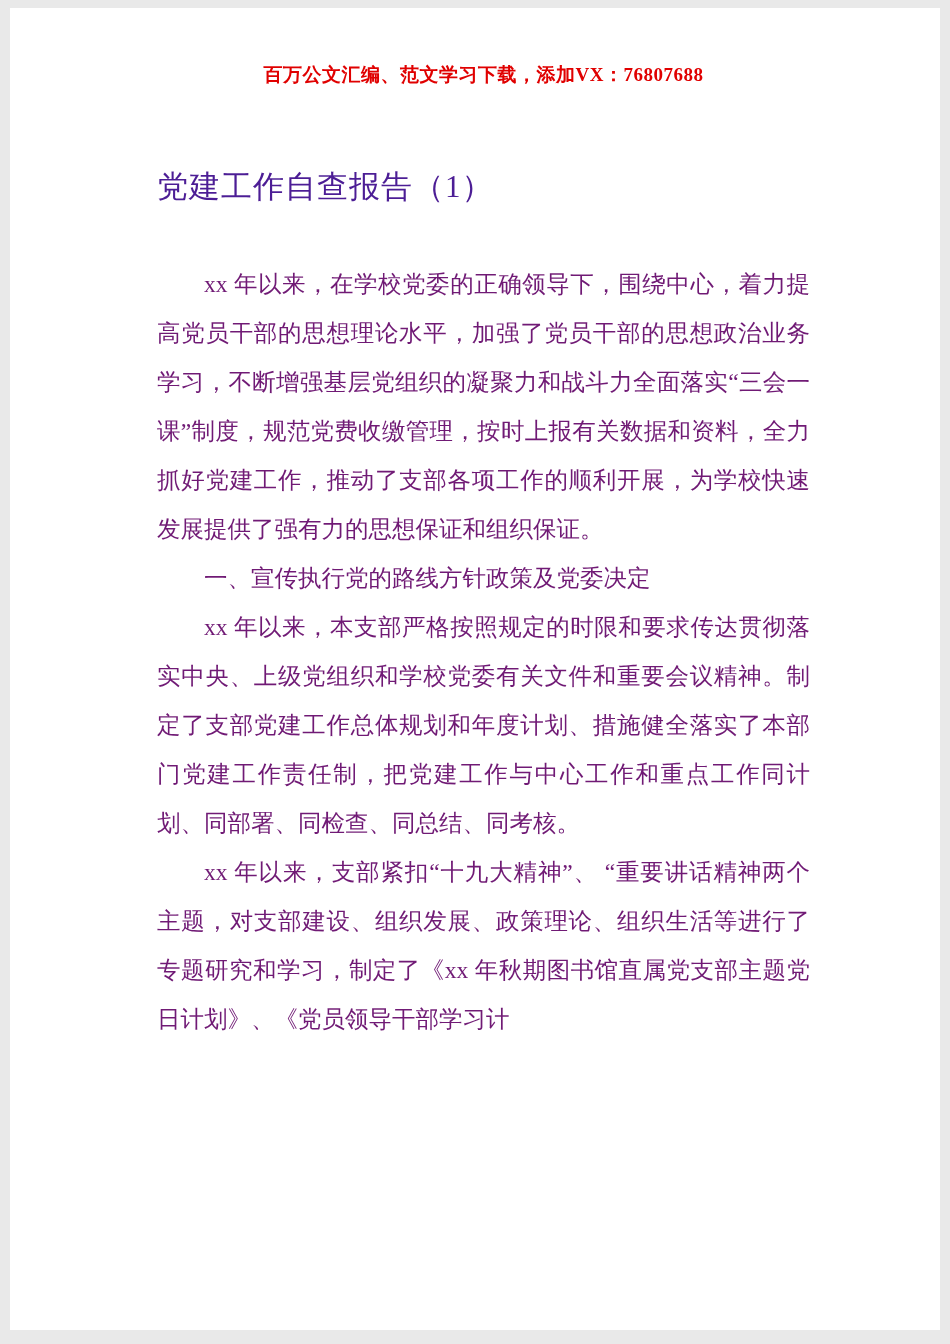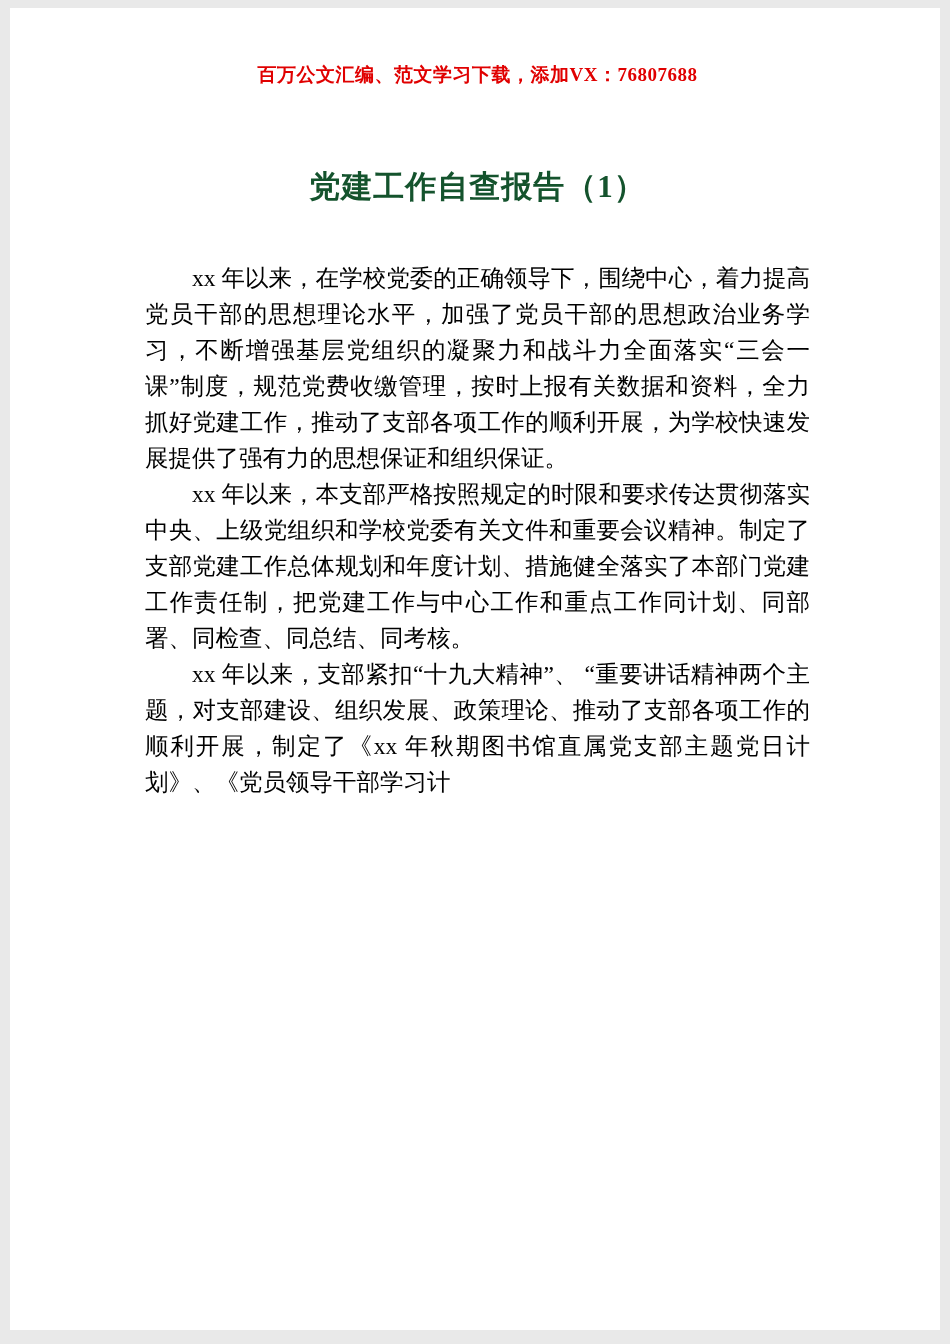--- a/index.html
+++ b/index.html
@@ -22,44 +22,44 @@
     position: absolute;
     left: 10px;
     top: 8px;
     right: 10px;
     bottom: 14px;
     background: #ffffff;
   }
 
   .page-inner {
     padding: 54px 130px 0 135px;
+    margin-left: 12px;
   }
 
   .header-notice {
     text-align: center;
     color: #e00000;
     font-size: 19px;
     font-weight: bold;
     letter-spacing: 0.5px;
     margin-bottom: 78px;
   }
 
   .doc-title {
-    text-align: center;
-    color: #14532d;
+    color: #4c1d95;
     font-size: 31px;
-    font-weight: bold;
+    font-weight: normal;
     letter-spacing: 1px;
     margin-bottom: 52px;
   }
 
   .doc-body {
-    color: #000000;
+    color: #701a75;
     font-size: 23.5px;
-    line-height: 36px;
+    line-height: 49px;
     text-align: justify;
     text-justify: inter-ideograph;
   }
 
   .doc-body p.body,
   .doc-body p.heading {
     text-indent: 2em;
   }
 
   .doc-body p.subheading {
@@ -72,19 +72,20 @@
 <div class="canvas">
   <div class="page">
     <div class="page-inner">
 
       <div class="header-notice">百万公文汇编、范文学习下载，添加VX：76807688</div>
 
       <h1 class="doc-title">党建工作自查报告（1）</h1>
 
       <div class="doc-body">
           <p class="body">xx 年以来，在学校党委的正确领导下，围绕中心，着力提高党员干部的思想理论水平，加强了党员干部的思想政治业务学习，不断增强基层党组织的凝聚力和战斗力全面落实“三会一课”制度，规范党费收缴管理，按时上报有关数据和资料，全力抓好党建工作，推动了支部各项工作的顺利开展，为学校快速发展提供了强有力的思想保证和组织保证。</p>
+          <p class="heading">一、宣传执行党的路线方针政策及党委决定</p>
           <p class="body">xx 年以来，本支部严格按照规定的时限和要求传达贯彻落实中央、上级党组织和学校党委有关文件和重要会议精神。制定了支部党建工作总体规划和年度计划、措施健全落实了本部门党建工作责任制，把党建工作与中心工作和重点工作同计划、同部署、同检查、同总结、同考核。</p>
-          <p class="body">xx 年以来，支部紧扣“十九大精神”、 “重要讲话精神两个主题，对支部建设、组织发展、政策理论、推动了支部各项工作的顺利开展，制定了《xx 年秋期图书馆直属党支部主题党日计划》、《党员领导干部学习计</p>
+          <p class="body">xx 年以来，支部紧扣“十九大精神”、 “重要讲话精神两个主题，对支部建设、组织发展、政策理论、组织生活等进行了专题研究和学习，制定了《xx 年秋期图书馆直属党支部主题党日计划》、《党员领导干部学习计</p>
         </div>
 
     </div>
   </div>
 </div>
 
 </body></html>

